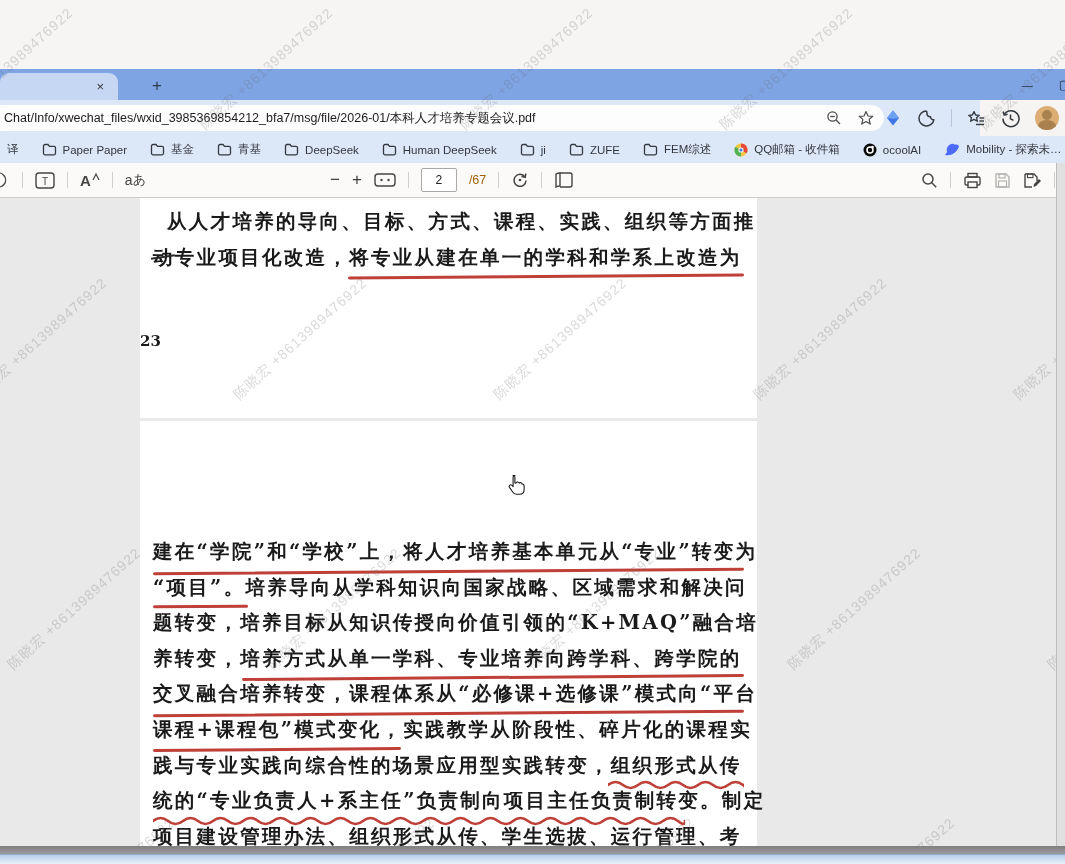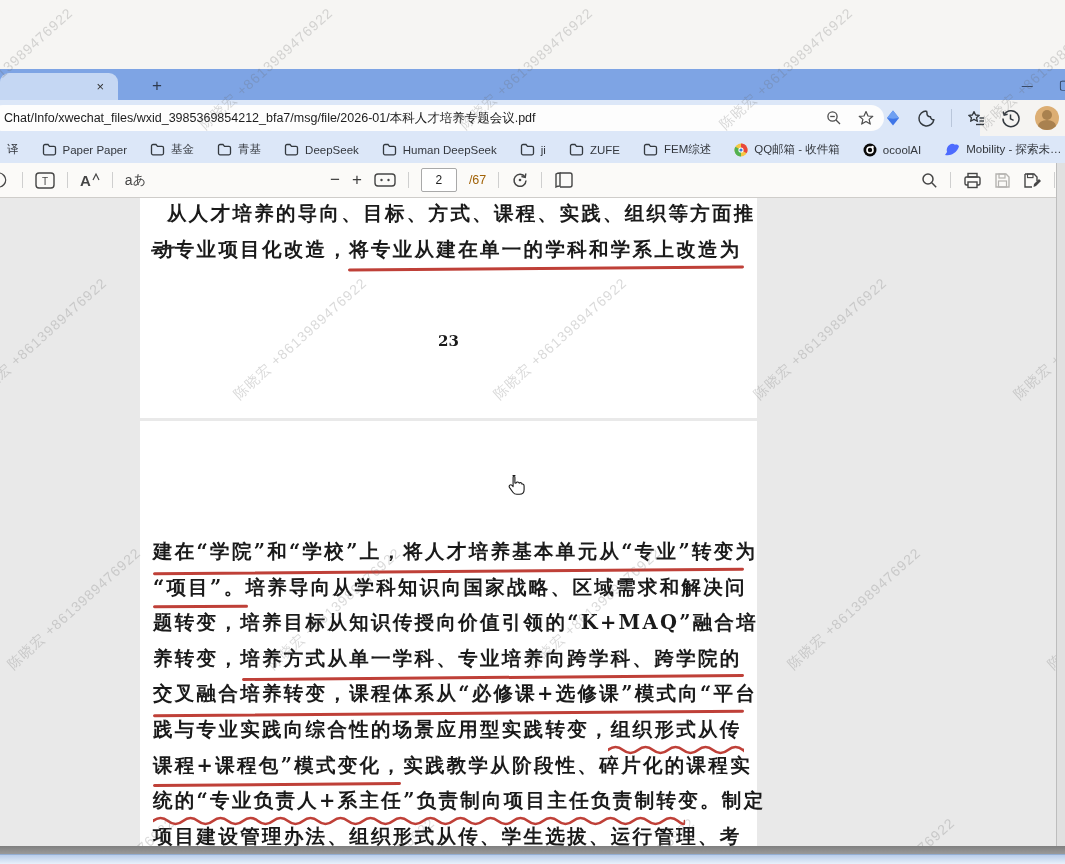--- a/index.html
+++ b/index.html
@@ -41,21 +41,21 @@
   .page{position:absolute;left:140px;width:617px;background:#fff;}
   .page1{top:0;height:220px;}
   .page2{top:223px;height:425px;}
   .doctext{position:absolute;left:13px;right:13px;}
   .doc-line{position:relative;height:35.6px;font-family:"DejaVu Serif","Liberation Serif",serif;
             font-weight:700;font-size:19.5px;letter-spacing:2.3px;color:#1a1a1a;white-space:nowrap;}
   .doc-line .u{position:absolute;bottom:1px;height:3px;border-radius:3px;transform:rotate(-0.45deg);}
   .doc-line svg.wavy{position:absolute;bottom:-4px;height:12px;}
   .strike{position:relative;}
   .strike:after{content:"";position:absolute;left:-2px;top:10px;width:24px;height:2.4px;background:#2a2a2a;transform:rotate(-8deg);}
-  .pagenum{position:absolute;left:0;width:100%;text-align:center;font-family:"DejaVu Serif",serif;
+  .pagenum{position:absolute;left:0;width:100%;font-family:"DejaVu Serif",serif;
            font-weight:700;font-size:15px;color:#1a1a1a;}
   
   .wmlayer{position:absolute;left:0;top:0;width:1065px;height:864px;pointer-events:none;z-index:60;}
   .wm{position:absolute;white-space:nowrap;font-size:14px;letter-spacing:1px;transform:rotate(-42deg);}
   .cursor{position:absolute;z-index:80;}
   .graybar{position:absolute;left:0;top:846px;width:1065px;height:8px;background:linear-gradient(#7f7f7f,#9a9a9a);z-index:70;}
   .bluebar{position:absolute;left:0;top:854px;width:1065px;height:10px;background:linear-gradient(#b9cdea,#e8f1fb);border-top:1px solid #93aed3;box-sizing:border-box;z-index:70;}
   .rightedge{position:absolute;left:1056px;top:163px;width:9px;height:683px;background:#e0e0e0;border-left:1px solid #bdbdbd;box-sizing:border-box;z-index:65;}
   svg{display:block;}
 </style>
@@ -310,36 +310,36 @@
             <path d="M10.5 15 L11 12 L16 7 L18 9 L13 14 Z" fill="#454545"></path>
           </svg>
       </span>
       <div class="tdiv"></div>
     </div>
   </div>
 
   <div class="docarea">
     <div class="page page1">
       <div class="doctext" id="p1text" style="top:2px;">
-          <div class="doc-line" style="padding-left: 14px;">从人才培养的导向、目标、方式、课程、实践、组织等方面推</div>
+          <div class="doc-line" style="padding-left: 14px; margin-top: 8px;">从人才培养的导向、目标、方式、课程、实践、组织等方面推</div>
           <div class="doc-line"><span class="strike">动</span>专业项目化改造，将专业从建在单一的学科和学系上改造为<div class="u" style="left: 33%; width: 67%; background: rgb(191, 64, 56);"></div></div>
         </div>
       <div class="pagenum" style="top:134px;">23</div>
     </div>
     <div class="page page2">
       <div class="doctext" id="p2text" style="top:117px;">
           <div class="doc-line">建在“学院”和“学校”上，将人才培养基本单元从“专业”转变为<div class="u" style="left: 0%; width: 100%; background: rgb(191, 64, 56);"></div></div>
           <div class="doc-line">“项目”。培养导向从学科知识向国家战略、区域需求和解决问<div class="u" style="left: 0%; width: 16%; background: rgb(191, 64, 56);"></div></div>
           <div class="doc-line">题转变，培养目标从知识传授向价值引领的“K+MAQ”融合培</div>
           <div class="doc-line">养转变，培养方式从单一学科、专业培养向跨学科、跨学院的<div class="u" style="left: 15%; width: 85%; background: rgb(191, 64, 56);"></div></div>
           <div class="doc-line">交叉融合培养转变，课程体系从“必修课+选修课”模式向“平台<div class="u" style="left: 0%; width: 100%; background: rgb(191, 64, 56);"></div></div>
+          <div class="doc-line">课程+课程包”模式变化，实践教学从阶段性、碎片化的课程实<div class="u" style="left: 0%; width: 42%; background: rgb(191, 64, 56);"></div></div>
           <div class="doc-line">践与专业实践向综合性的场景应用型实践转变，组织形式从传<svg class="wavy" width="135.92999999999998" height="12" viewBox="0 0 135.92999999999998 12" style="left: 77%;">
               <path d="M0,6 Q7.5,0 15,6 Q22.5,12 30,6 Q37.5,0 45,6 Q52.5,12 60,6 Q67.5,0 75,6 Q82.5,12 90,6 Q97.5,0 105,6 Q112.5,12 120,6 Q127.5,0 135,6 Q142.5,12 135.92999999999998,6" fill="none" stroke="#bf4038" stroke-width="2.6" stroke-linecap="round"></path>
             </svg></div>
-          <div class="doc-line">课程+课程包”模式变化，实践教学从阶段性、碎片化的课程实<div class="u" style="left: 0%; width: 42%; background: rgb(191, 64, 56);"></div></div>
           <div class="doc-line">统的“专业负责人+系主任”负责制向项目主任负责制转变。制定<svg class="wavy" width="531.9" height="12" viewBox="0 0 531.9 12" style="left: 0%;">
               <path d="M0,6 Q7.5,0 15,6 Q22.5,12 30,6 Q37.5,0 45,6 Q52.5,12 60,6 Q67.5,0 75,6 Q82.5,12 90,6 Q97.5,0 105,6 Q112.5,12 120,6 Q127.5,0 135,6 Q142.5,12 150,6 Q157.5,0 165,6 Q172.5,12 180,6 Q187.5,0 195,6 Q202.5,12 210,6 Q217.5,0 225,6 Q232.5,12 240,6 Q247.5,0 255,6 Q262.5,12 270,6 Q277.5,0 285,6 Q292.5,12 300,6 Q307.5,0 315,6 Q322.5,12 330,6 Q337.5,0 345,6 Q352.5,12 360,6 Q367.5,0 375,6 Q382.5,12 390,6 Q397.5,0 405,6 Q412.5,12 420,6 Q427.5,0 435,6 Q442.5,12 450,6 Q457.5,0 465,6 Q472.5,12 480,6 Q487.5,0 495,6 Q502.5,12 510,6 Q517.5,0 525,6 Q532.5,12 531.9,6" fill="none" stroke="#bf4038" stroke-width="2.6" stroke-linecap="round"></path>
             </svg></div>
           <div class="doc-line">项目建设管理办法、组织形式从传、学生选拔、运行管理、考</div>
         </div>
     </div>
   </div>
 
   <svg class="cursor" style="left:508px;top:474px;" width="17" height="22" viewBox="0 0 17 22">
     <path d="M5 1.5 c1.2 0 1.9 .8 1.9 2 V9 l1.1 .1 c.3 -.8 .9 -1.2 1.8 -1.1 c.8 .1 1.2 .5 1.4 1.2 c.5 -.5 1.1 -.7 1.8 -.4 c.6 .2 .9 .7 1 1.3 c.6 -.2 1.2 -.1 1.6 .4 c.5 .5 .5 1 .5 1.8 v3.4 c0 2.6 -1.7 4.6 -4.6 4.6 h-2.6 c-1.8 0 -3 -.7 -4 -2.1 L1.6 13.6 c-.6 -.9 -.5 -1.8 .2 -2.4 c.7 -.6 1.6 -.5 2.3 .3 l1 1.1 V3.5 c0 -1.2 .7 -2 1.9 -2 z" fill="#fff" stroke="#1a1a1a" stroke-width="1.1" stroke-linejoin="round"></path>

